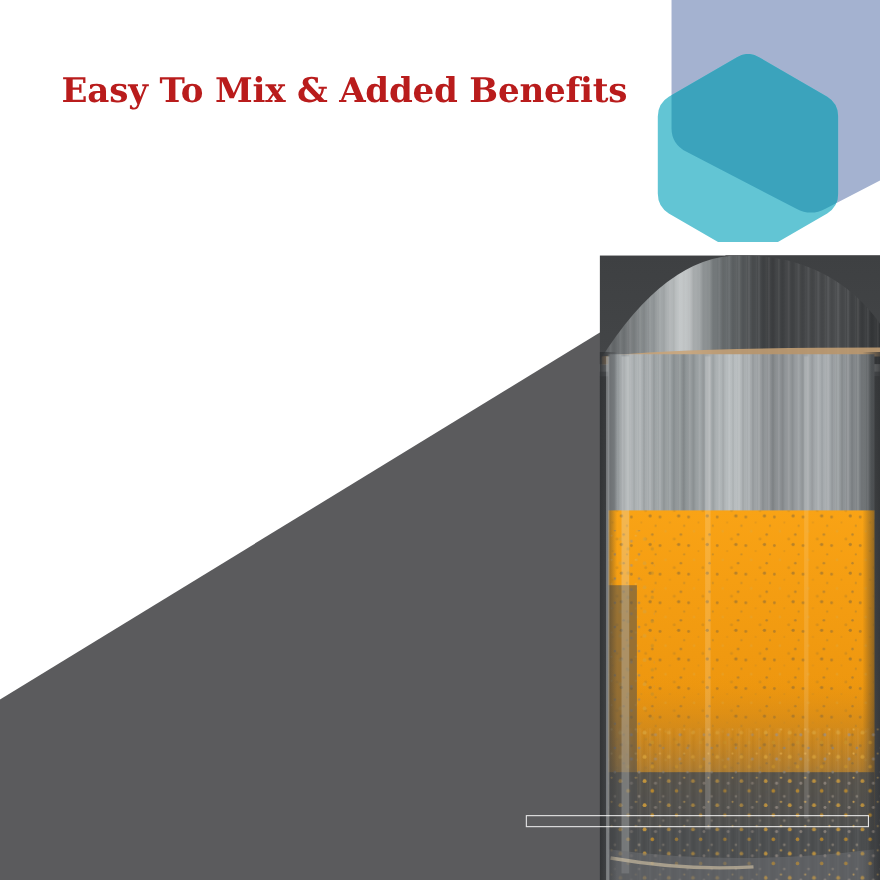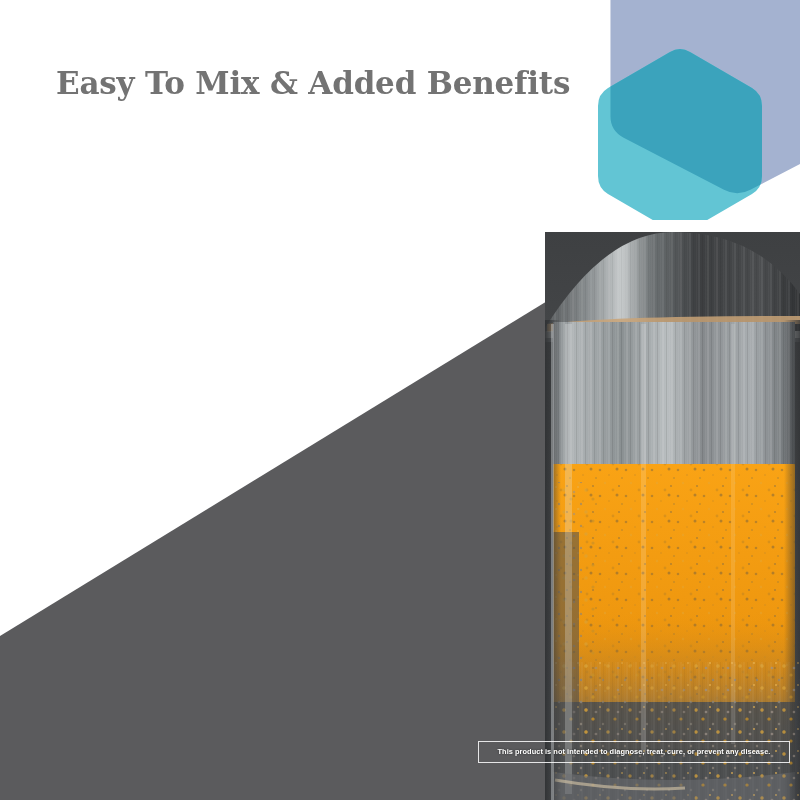--- a/index.html
+++ b/index.html
@@ -59,21 +59,21 @@
     top: 66px;
     width: 470px;
   }
   .headline {
     margin: 0;
     font-family: "DejaVu Serif", "Liberation Serif", serif;
     font-weight: bold;
     font-size: 31px;
     line-height: 1.15;
     letter-spacing: -0.2px;
-    color: #737373;
+    color: #b91c1c;
     white-space: nowrap;
   }
   .subcopy {
     margin: 0;
     padding-top: 22px;
     font-family: "Liberation Sans", sans-serif;
     font-weight: bold;
     font-size: 21.5px;
     line-height: 1.42;
     color: #1A8C96;
@@ -263,16 +263,15 @@
 
       <rect x="150" y="430" width="105" height="138" fill="url(#speckleDark)" opacity="0.55"></rect>
     </svg>
   </div>
 
   <div class="text-block">
     <h1 class="headline">Easy To Mix &amp; Added Benefits</h1>
   </div>
 
   <div class="disclaimer">
-    <span>This product is not intended to diagnose, treat, cure, or prevent any disease.</span>
   </div>
 
 </div>
 
 </body></html>

